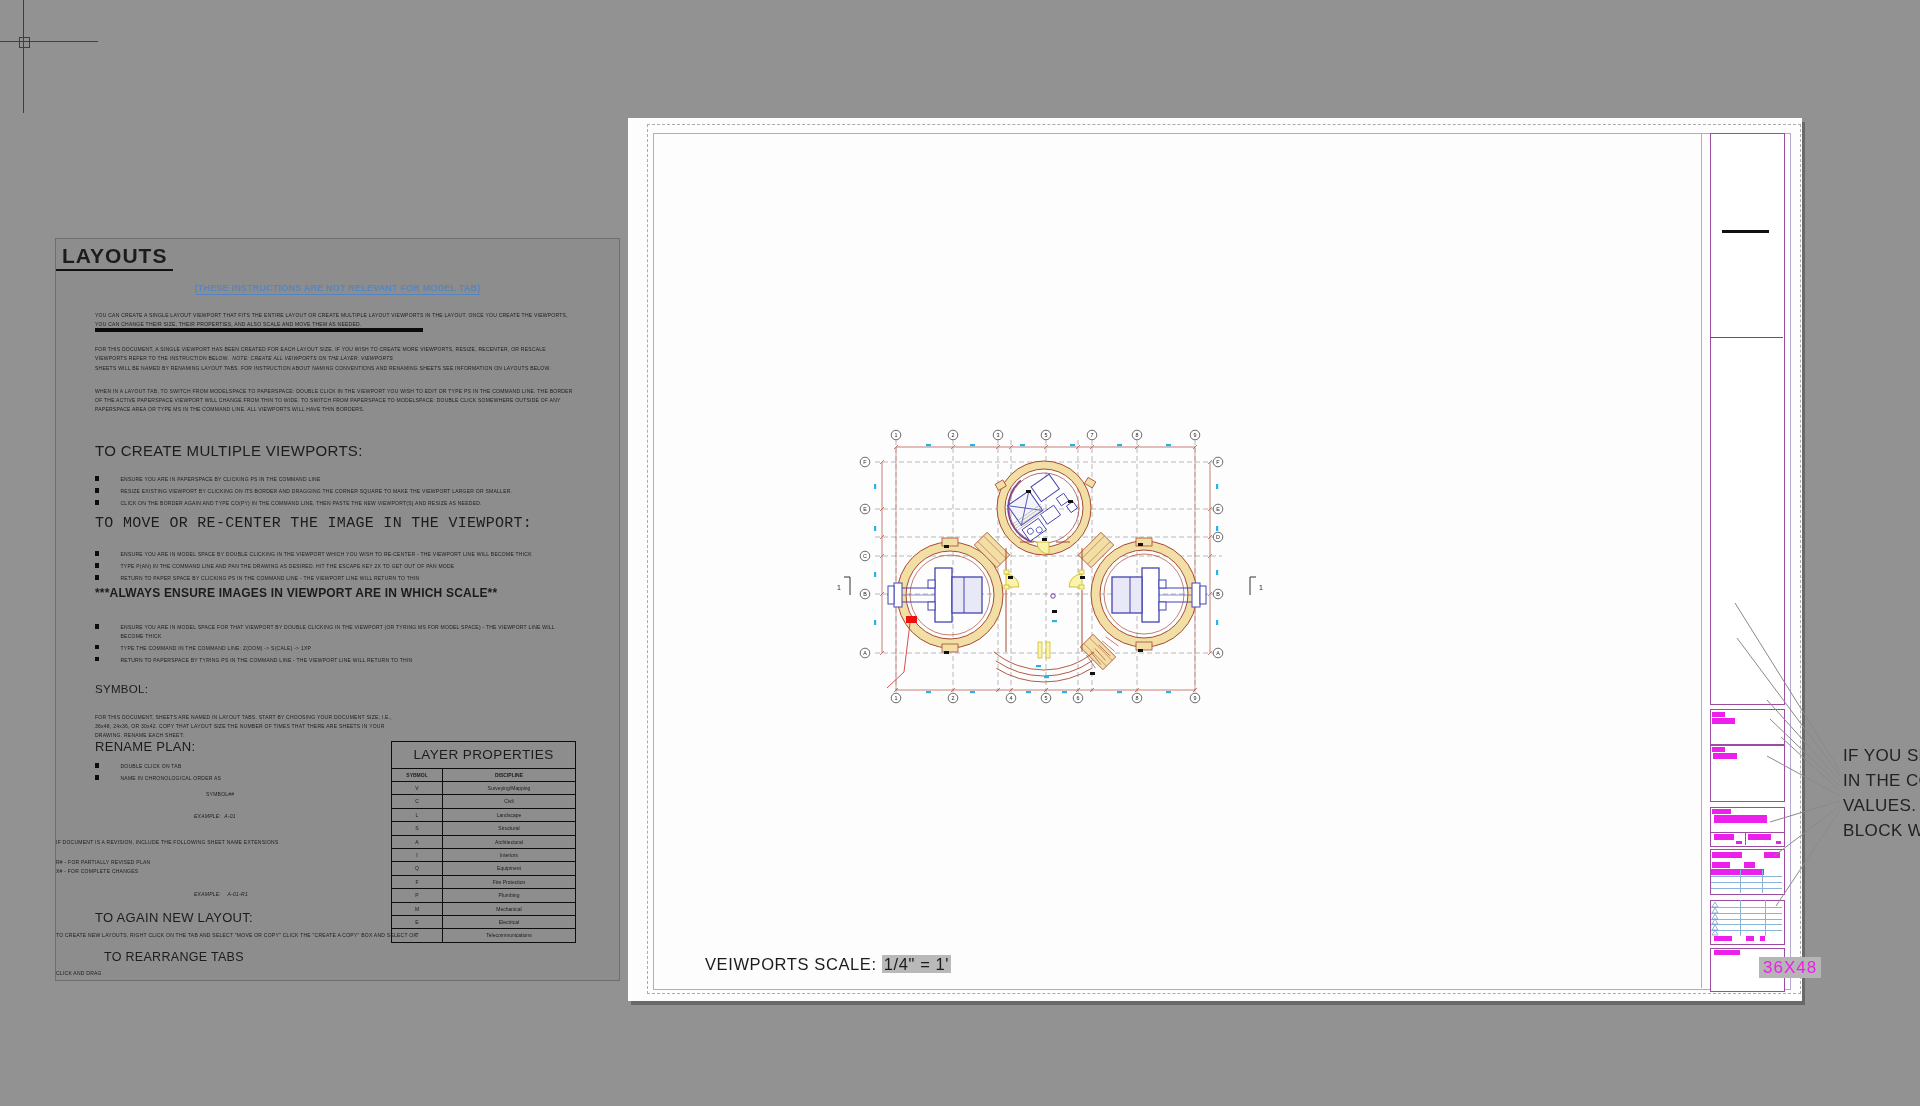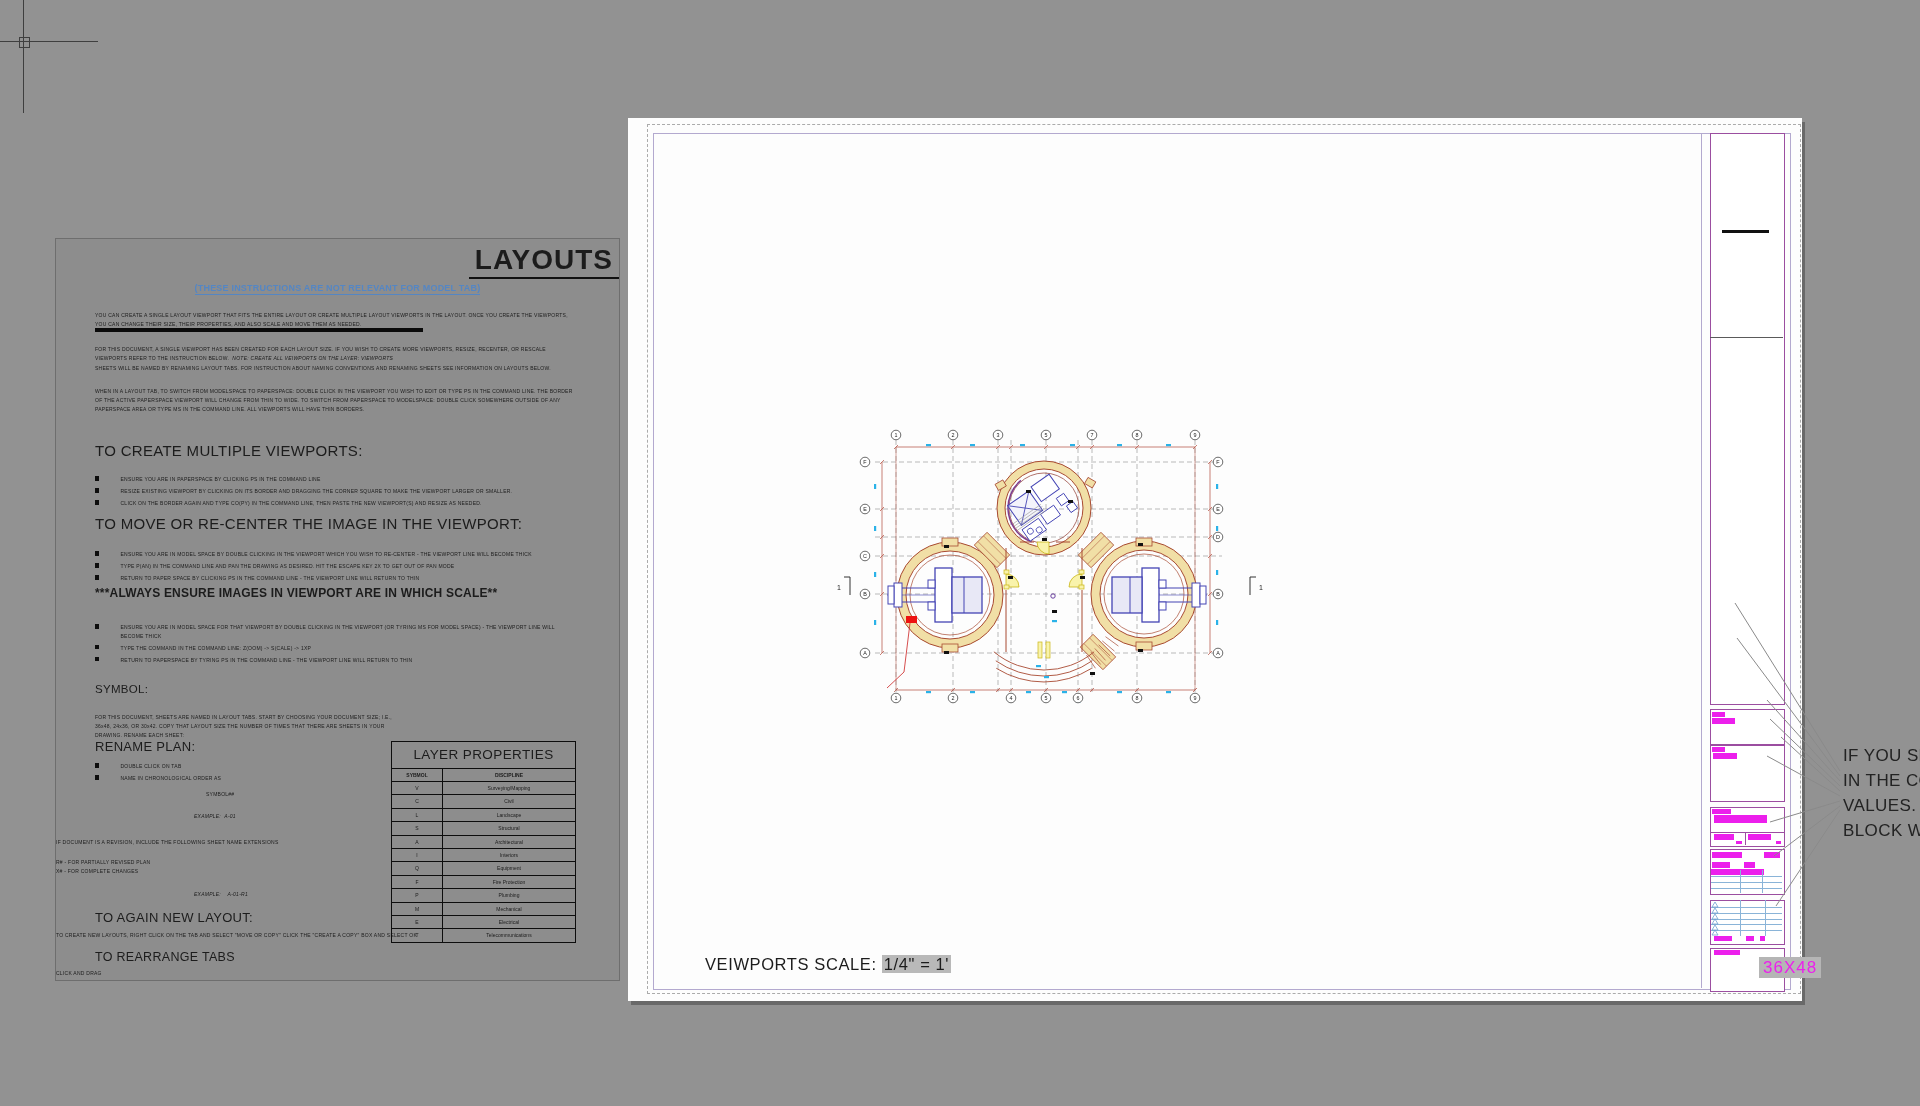--- a/index.html
+++ b/index.html
@@ -13,22 +13,22 @@
   
   .xhair{background:#3f3f3f;}
   .pickbox{border:1.5px solid #3f3f3f;background:transparent;}
   
   .panel{
     left:55px;top:238px;width:563px;height:741px;
     background:#8d8d8d;border:1px solid #6e6e6e;
     color:#1c1c1c;
   }
   .doc-title{
-    top:5px;left:0;width:100%;text-align:right;
-    font-size:28px;font-weight:bold;letter-spacing:1px;
+    top:5px;left:0;width:100%;text-align:left;
+    font-size:21px;font-weight:bold;letter-spacing:1px;
   }
   .doc-title span{display:inline-block;border-bottom:2px solid #111;padding:0 6px 1px 6px;}
   .doc-subtitle{
     top:44px;left:0;width:100%;text-align:center;
     font-size:9px;font-weight:bold;color:#5486c4;letter-spacing:.2px;
   }
   .doc-subtitle span{display:inline-block;border-bottom:1px solid #5486c4;padding-bottom:1px;}
   .para{font-size:5px;line-height:8.8px;letter-spacing:.25px;width:478px;left:39px;}
   .blackbar{left:39px;width:328px;height:4px;background:#0a0a0a;}
   .h-sec{left:39px;font-size:15px;font-weight:400;letter-spacing:.3px;white-space:nowrap;}
@@ -93,21 +93,21 @@
       <div class="brow">
         <div class="bsq"></div>
         <div class="btxt">RESIZE EXISTING VIEWPORT BY CLICKING ON ITS BORDER AND DRAGGING THE CORNER SQUARE TO MAKE THE VIEWPORT LARGER OR SMALLER.</div>
       </div>
       <div class="brow">
         <div class="bsq"></div>
         <div class="btxt">CLICK ON THE BORDER AGAIN AND TYPE CO(PY) IN THE COMMAND LINE, THEN PASTE THE NEW VIEWPORT(S) AND RESIZE AS NEEDED.</div>
       </div>
     </div>
 
-  <div class="abs h-sec" style="top:276px;">TO MOVE OR RE-CENTER THE IMAGE IN THE VIEWPORT:</div>
+  <div class="abs h-sec" style="top:276px;font-family:Liberation Mono, monospace;">TO MOVE OR RE-CENTER THE IMAGE IN THE VIEWPORT:</div>
   <div class="abs bullets" style="top:311px;">
       <div class="brow">
         <div class="bsq"></div>
         <div class="btxt">ENSURE YOU ARE IN MODEL SPACE BY DOUBLE CLICKING IN THE VIEWPORT WHICH YOU WISH TO RE-CENTER - THE VIEWPORT LINE WILL BECOME THICK</div>
       </div>
       <div class="brow">
         <div class="bsq"></div>
         <div class="btxt">TYPE P(AN) IN THE COMMAND LINE AND PAN THE DRAWING AS DESIRED. HIT THE ESCAPE KEY 2X TO GET OUT OF PAN MODE</div>
       </div>
       <div class="brow">
@@ -154,21 +154,21 @@
   <div class="abs small" style="top:599px;width:280px;">IF DOCUMENT IS A REVISION, INCLUDE THE FOLLOWING SHEET NAME EXTENSIONS</div>
   <div class="abs small" style="top:619px;">R# - FOR PARTIALLY REVISED PLAN</div>
   <div class="abs small" style="top:628px;">X# - FOR COMPLETE CHANGES</div>
   <div class="abs small ital" style="top:651px;left:138px;">
     <span>EXAMPLE:</span>&nbsp;&nbsp;&nbsp;&nbsp;<span>A-01-R1</span>
   </div>
 
   <div class="abs h-sec" style="top:671px;font-size:13px;">TO AGAIN NEW LAYOUT:</div>
   <div class="abs small" style="top:692px;width:470px;">TO CREATE NEW LAYOUTS, RIGHT CLICK ON THE TAB AND SELECT "MOVE OR COPY" CLICK THE "CREATE A COPY" BOX AND SELECT OK</div>
 
-  <div class="abs h-sec" style="top:711px;font-size:12.5px;">TO REARRANGE TABS</div>
+  <div class="abs h-sec" style="top:711px;font-size:12.5px;margin-left:9px;">TO REARRANGE TABS</div>
   <div class="abs small" style="top:730px;">CLICK AND DRAG</div>
 
   <div class="abs ltable">
     <div class="lt-title">LAYER PROPERTIES</div>
     <div class="lt-head">
       <div class="c1">SYBMOL</div>
       <div class="c2">DISCIPLINE</div>
     </div>
     <div id="layer-rows">
         <div class="lt-row">

